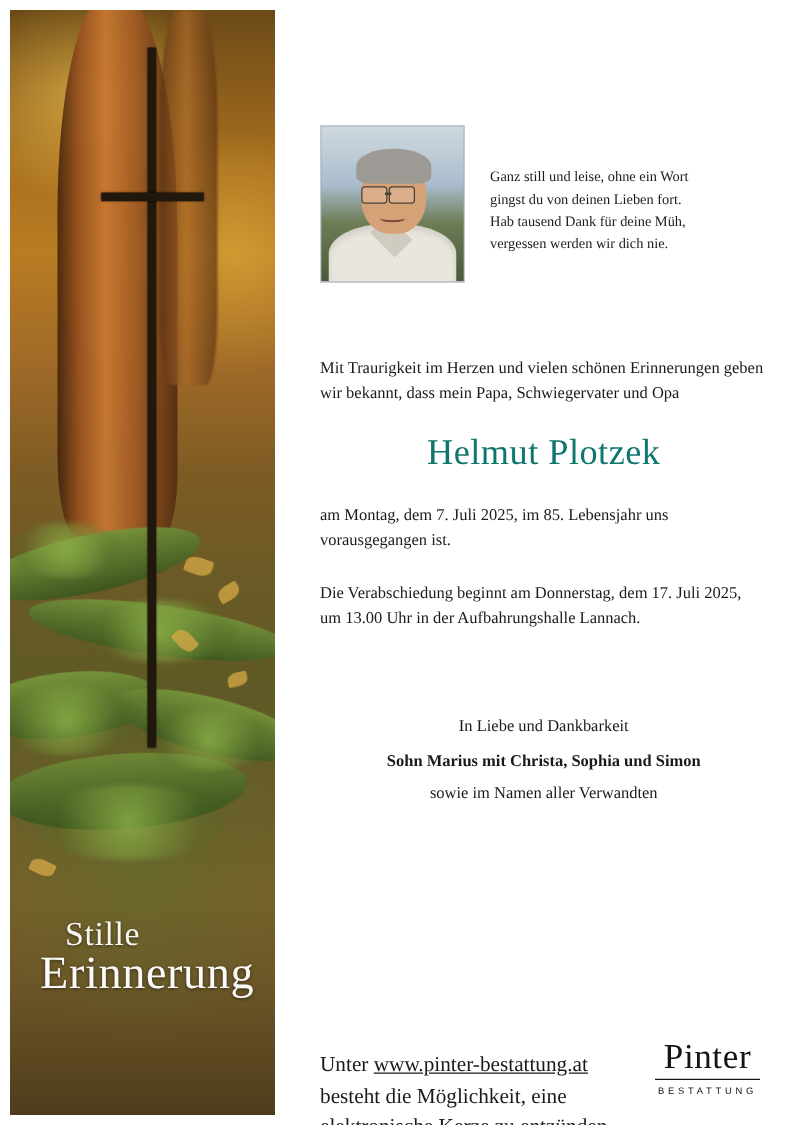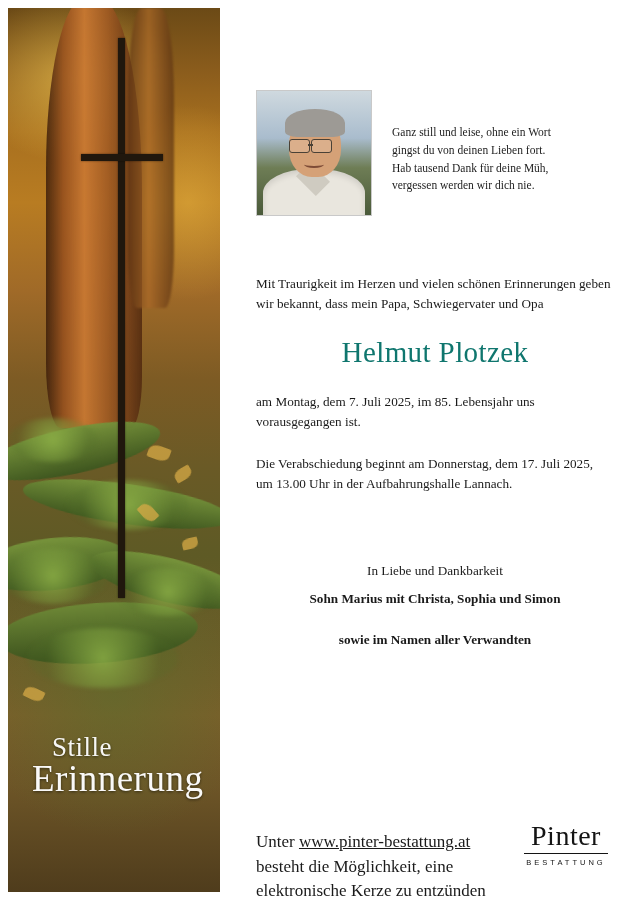--- a/index.html
+++ b/index.html
@@ -157,21 +157,21 @@
     font-size: 26px;
     margin-left: 92px;
     margin-top: -4px;
     opacity: 0.9;
   }
 
   
   #content {
     position: absolute;
     left: 240px;
-    top: 4px;
+    top: 14px;
     width: 390px;
     height: 700px;
   }
 
   #portrait {
     position: absolute;
     left: 16px;
     top: 86px;
     width: 114px;
     height: 124px;
@@ -300,22 +300,21 @@
     font-size: 13.2px;
     line-height: 1.6;
   }
   .thanks .family {
     font-weight: bold;
     display: block;
     margin-top: 7px;
   }
   .thanks .relatives {
     display: block;
-    margin-top: 20px;
-    font-weight: bold;
+    margin-top: 4px;
   }
 
   .footer-note {
     position: absolute;
     left: 16px;
     top: 826px;
     width: 262px;
     font-size: 17px;
     line-height: 1.45;
   }

